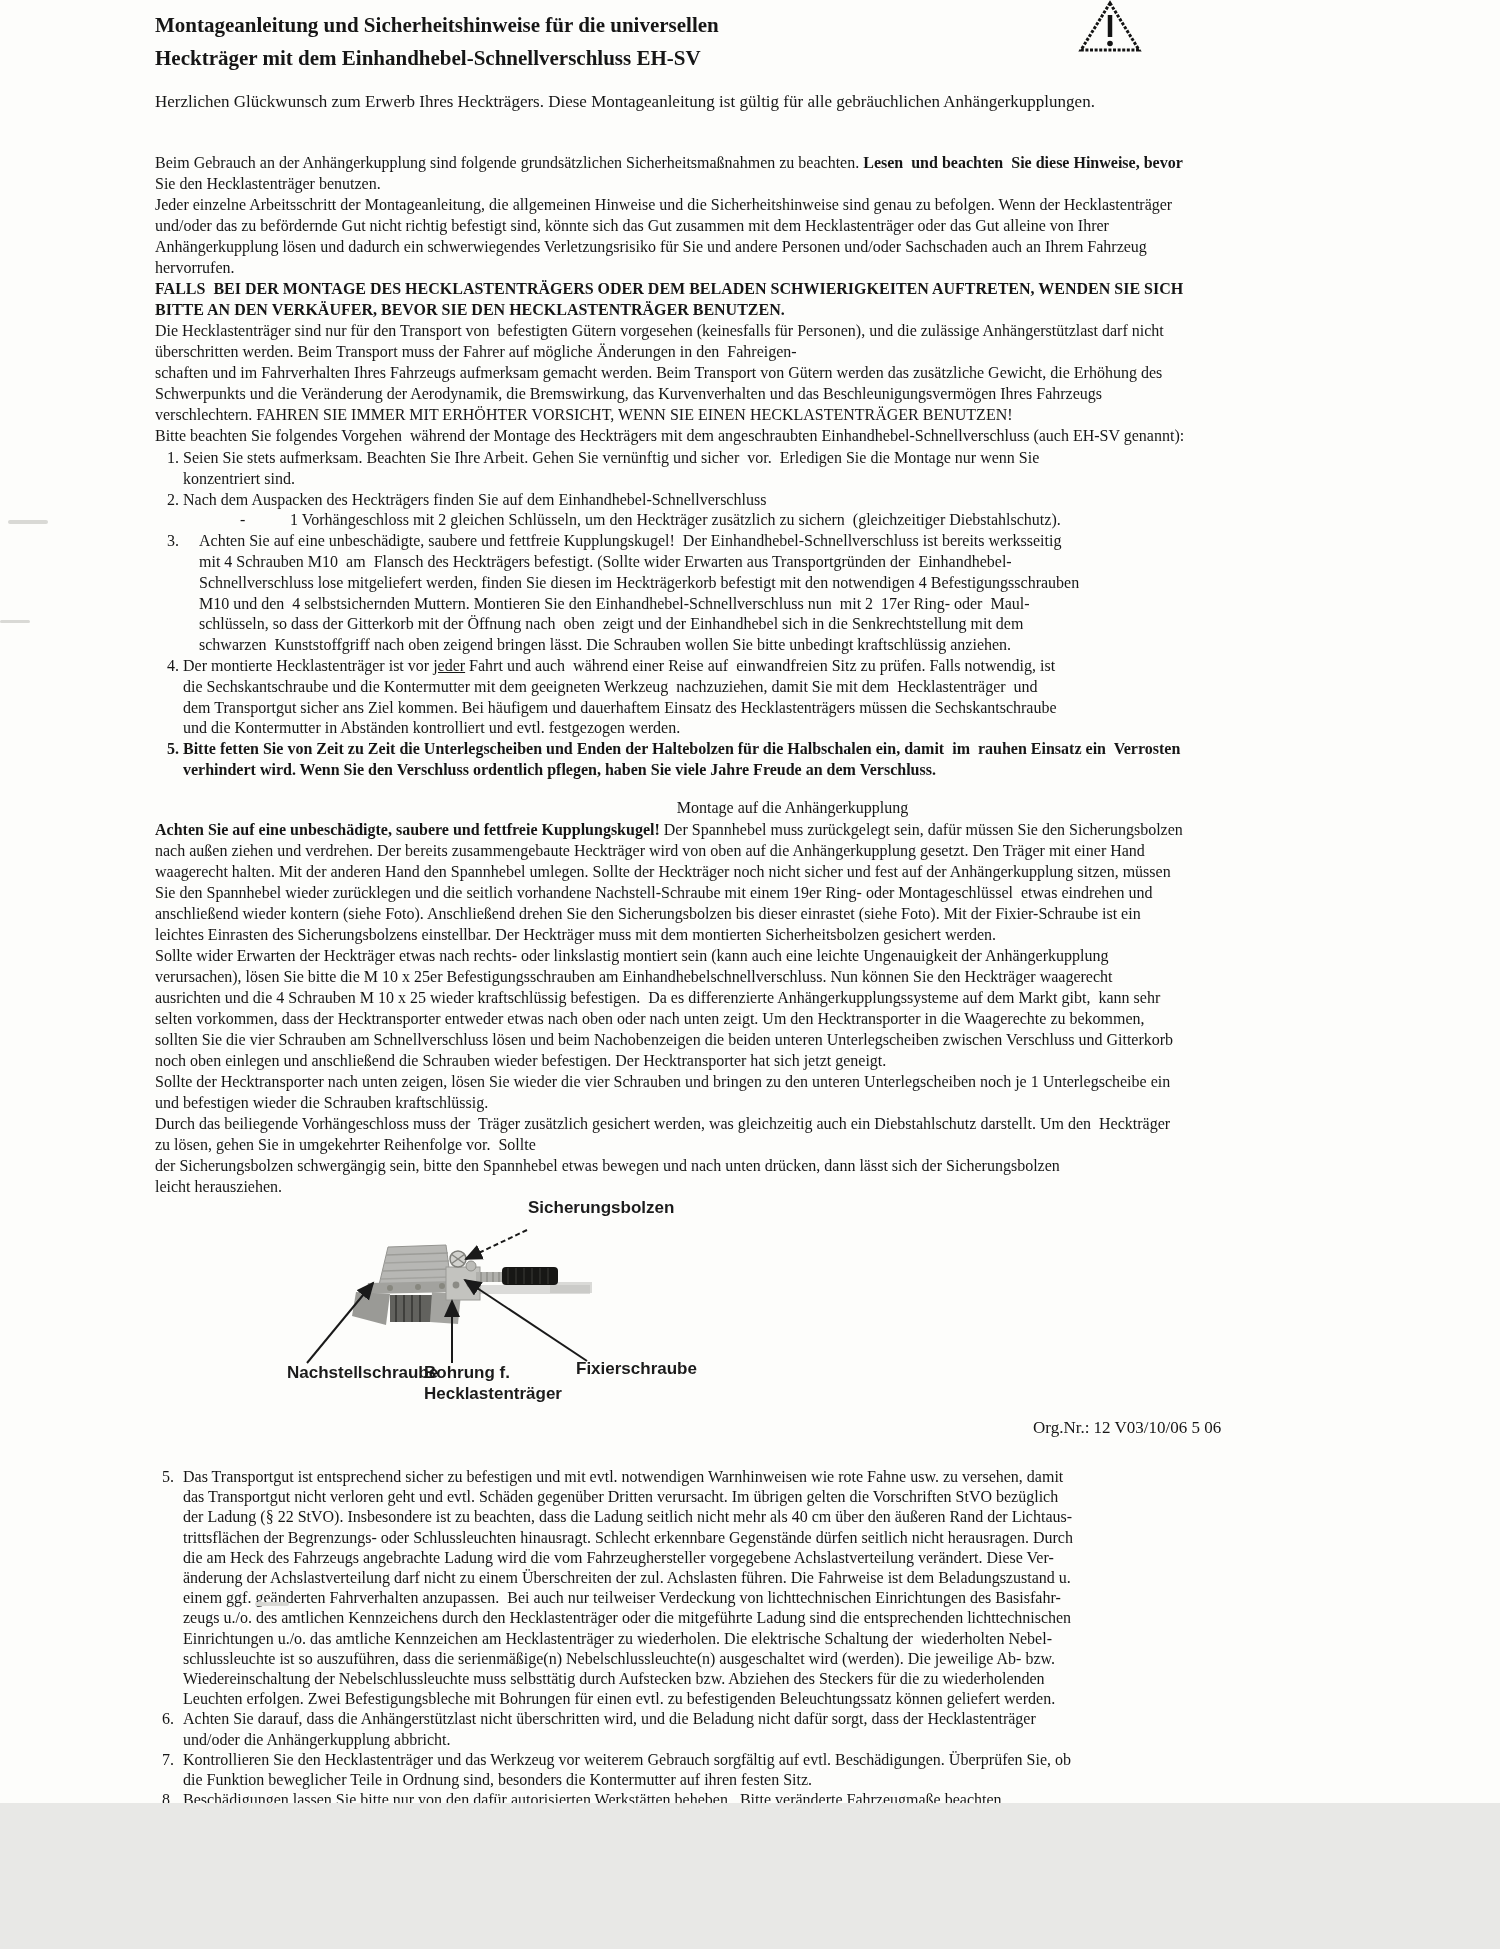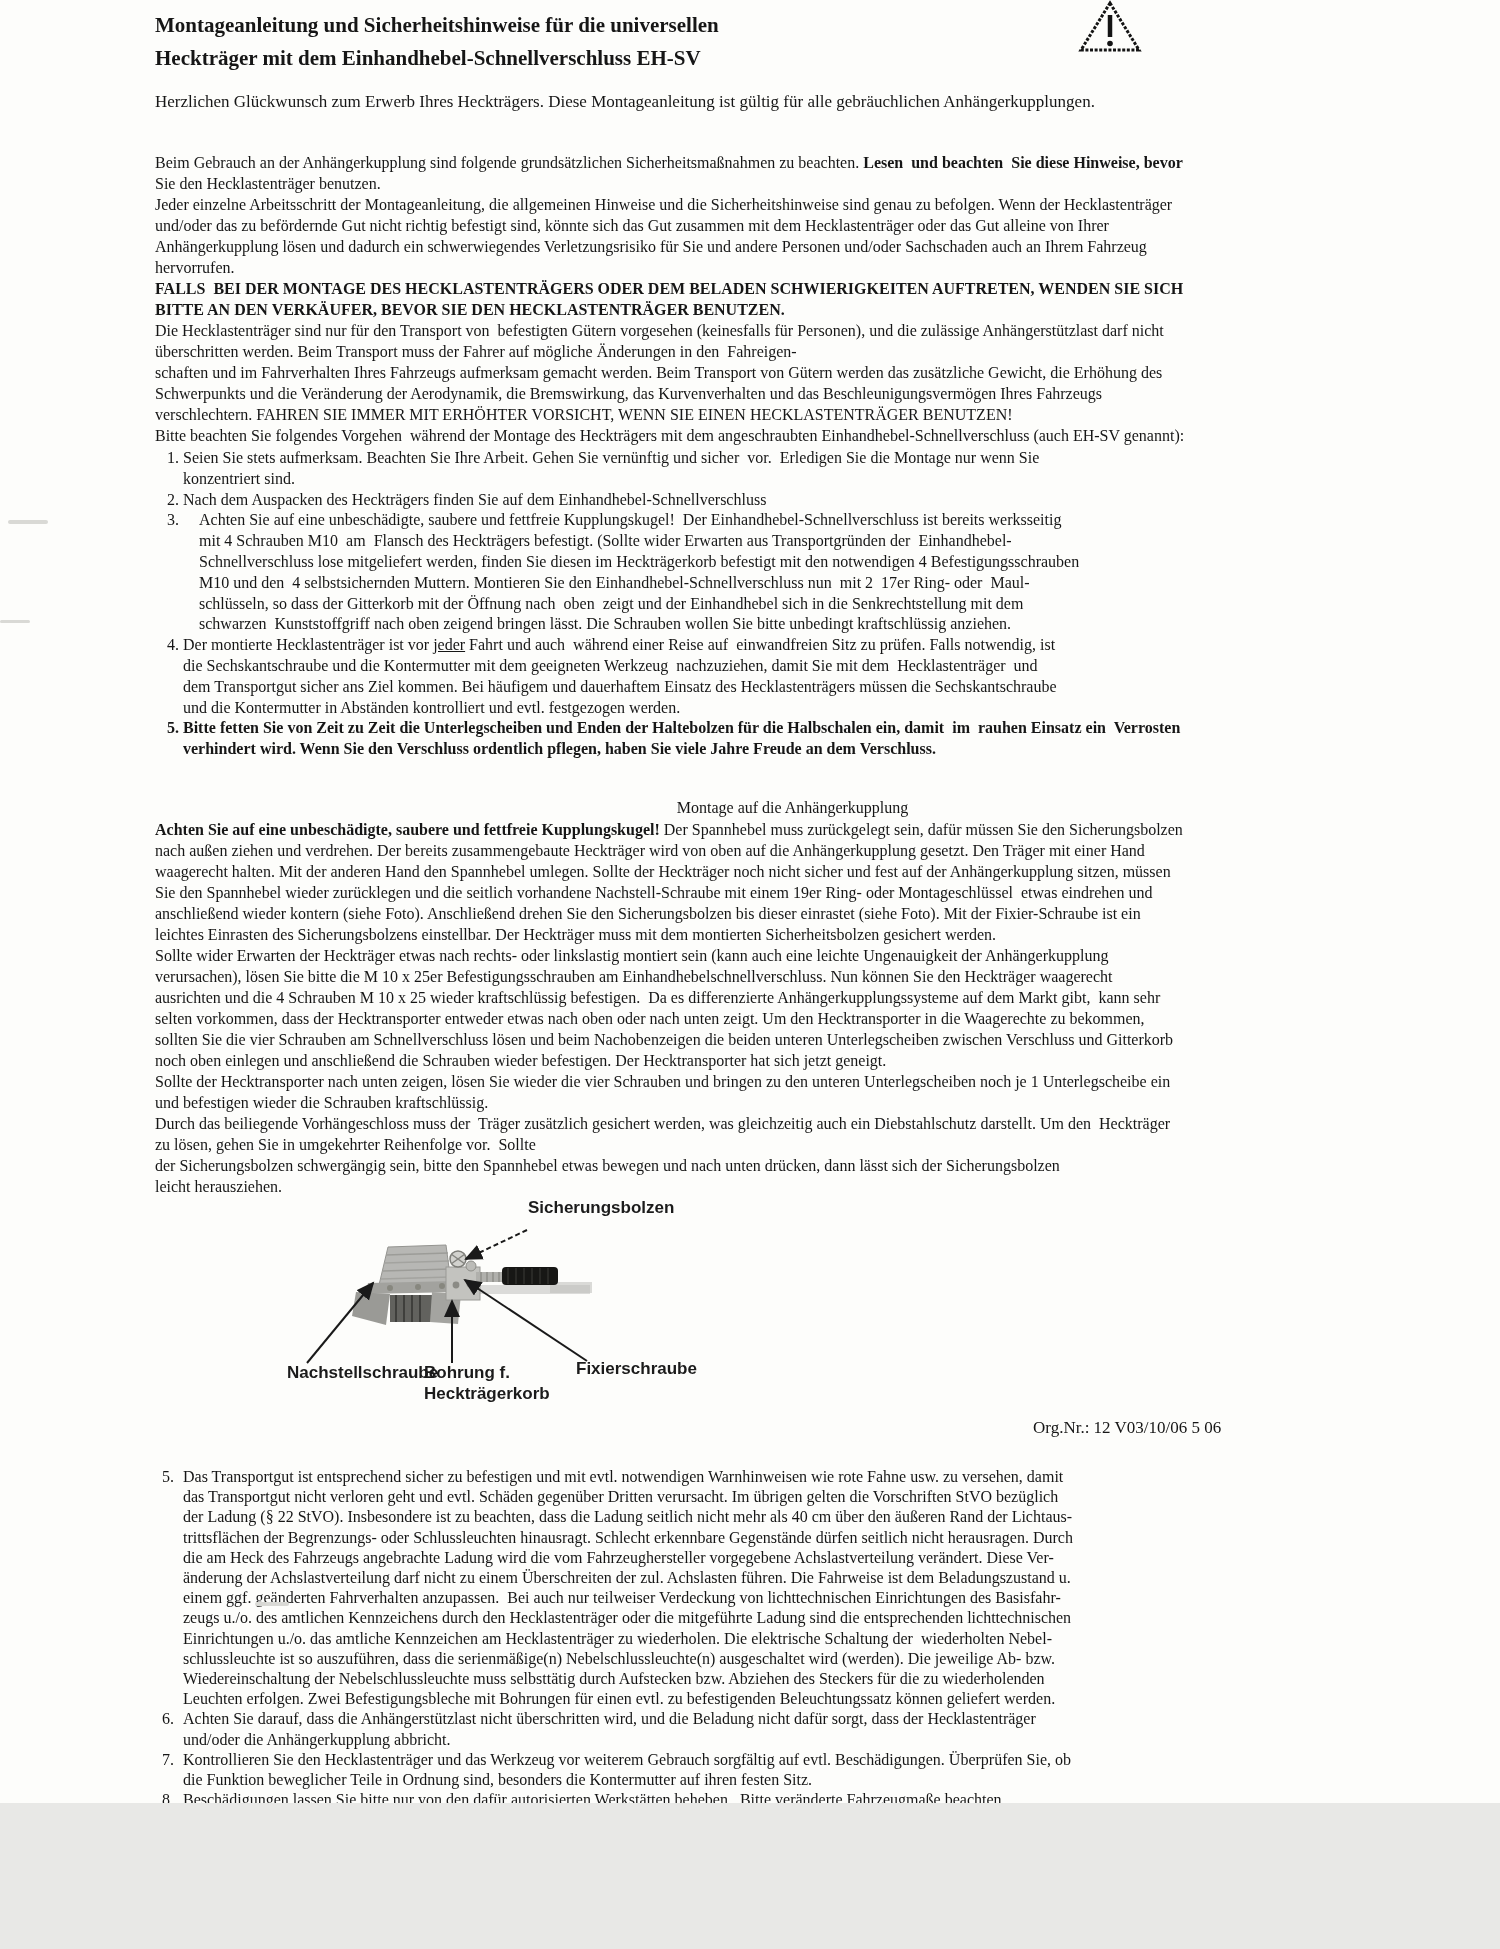--- a/index.html
+++ b/index.html
@@ -68,20 +68,21 @@
 
   <div class="abs body-col" style="top:448px;line-height:20.8px;">
     <div class="step">
       <span class="num">1.</span>
       <div class="pre">Seien Sie stets aufmerksam. Beachten Sie Ihre Arbeit. Gehen Sie vernünftig und sicher  vor.  Erledigen Sie die Montage nur wenn Sie
 konzentriert sind.</div>
     </div>
     <div class="step">
       <span class="num">2.</span>
       <div class="pre">Nach dem Auspacken des Heckträgers finden Sie auf dem Einhandhebel-Schnellverschluss</div>
+      <div class="sub-line"><span class="dash">-</span><span class="pre">1 Vorhängeschloss mit 2 gleichen Schlüsseln, um den Heckträger zusätzlich zu sichern  (gleichzeitiger Diebstahlschutz).</span></div>
     </div>
     <div class="step">
       <span class="num">3.</span>
       <div class="pre cont">Achten Sie auf eine unbeschädigte, saubere und fettfreie Kupplungskugel!  Der Einhandhebel-Schnellverschluss ist bereits werksseitig
 mit 4 Schrauben M10  am  Flansch des Heckträgers befestigt. (Sollte wider Erwarten aus Transportgründen der  Einhandhebel-
 Schnellverschluss lose mitgeliefert werden, finden Sie diesen im Heckträgerkorb befestigt mit den notwendigen 4 Befestigungsschrauben
 M10 und den  4 selbstsichernden Muttern. Montieren Sie den Einhandhebel-Schnellverschluss nun  mit 2  17er Ring- oder  Maul-
 schlüsseln, so dass der Gitterkorb mit der Öffnung nach  oben  zeigt und der Einhandhebel sich in die Senkrechtstellung mit dem
 schwarzen  Kunststoffgriff nach oben zeigend bringen lässt. Die Schrauben wollen Sie bitte unbedingt kraftschlüssig anziehen.</div>
     </div>
@@ -176,21 +177,21 @@
 
     <line x1="277" y1="35" x2="216" y2="64" stroke="#1a1a1a" stroke-width="2" stroke-dasharray="5,3" marker-end="url(#ah)"></line>
     <line x1="57" y1="168" x2="123" y2="88" stroke="#1a1a1a" stroke-width="2" marker-end="url(#ah)"></line>
     <line x1="202" y1="168" x2="202" y2="106" stroke="#1a1a1a" stroke-width="2" marker-end="url(#ah)"></line>
     <line x1="337" y1="166" x2="215" y2="85" stroke="#1a1a1a" stroke-width="2" marker-end="url(#ah)"></line>
   </svg>
   <div class="abs fig-label" style="left:528px;top:1197px;">Sicherungsbolzen</div>
   <div class="abs fig-label" style="left:287px;top:1362px;">Nachstellschraube</div>
   <div class="abs fig-label" style="left:424px;top:1362px;">
     <div>Bohrung f.</div>
-    <div>Heckträgerkorb</div>
+    <div>Hecklastenträger</div>
   </div>
   <div class="abs fig-label" style="left:576px;top:1358px;">Fixierschraube</div>
 
   <div class="abs orgnr" style="left:1033px;top:1418px;">Org.Nr.: 12 V03/10/06  5 06</div>
 
   <div class="abs body-col" style="top:1467px;line-height:20.2px;">
     <div class="step step2">
       <span class="num">5.</span>
       <div class="pre">Das Transportgut ist entsprechend sicher zu befestigen und mit evtl. notwendigen Warnhinweisen wie rote Fahne usw. zu versehen, damit
 das Transportgut nicht verloren geht und evtl. Schäden gegenüber Dritten verursacht. Im übrigen gelten die Vorschriften StVO bezüglich

